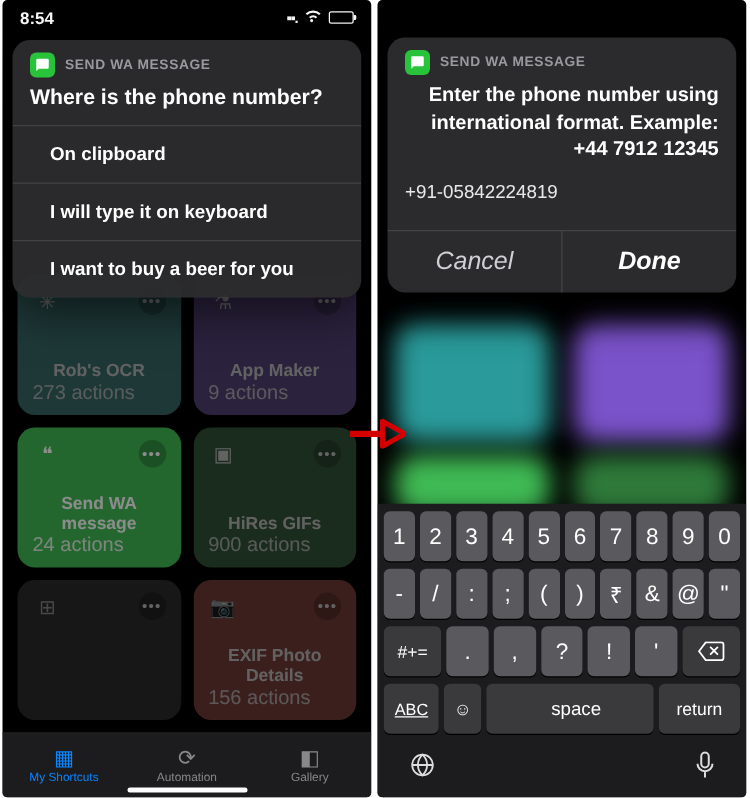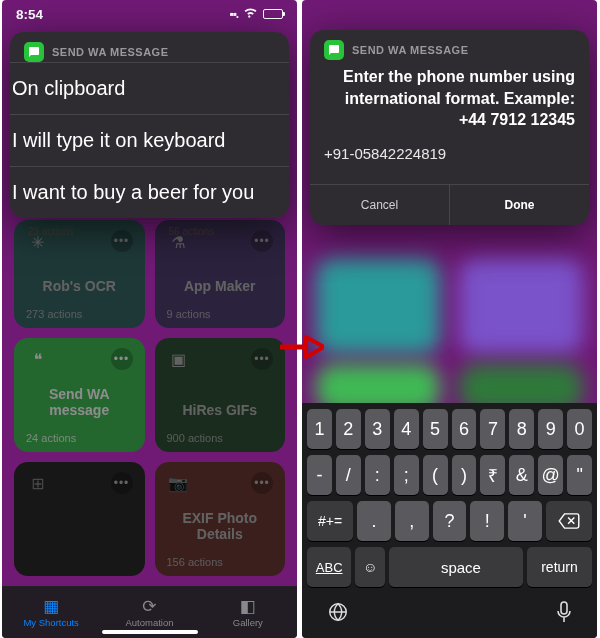--- a/index.html
+++ b/index.html
@@ -1,65 +1,65 @@
 <!DOCTYPE html>
 <html><head>
 <meta charset="utf-8">
 <style>
   * { box-sizing: border-box; margin: 0; padding: 0; font-family: -apple-system, "Helvetica Neue", Arial, sans-serif; }
   body { background: #fff; width: 600px; height: 638px; position: relative; overflow: hidden; }
-  .phone { position: absolute; top: 0; width: 295px; height: 638px; background: #701a75; overflow: hidden; border-radius: 4px; }
+  .phone { position: absolute; top: 0; width: 295px; height: 638px; background: #000000; overflow: hidden; border-radius: 4px; }
   .left  { left: 2px; }
   .right { left: 302px; }
 
   
   .status-bar { height: 28px; color: #fff; display: flex; justify-content: space-between; align-items: center; padding: 0 14px; font-size: 13.5px; font-weight: 600; }
   .status-icons { display: flex; gap: 5px; align-items: center; font-size: 12px; letter-spacing: -1px; }
   .bat { width: 20px; height: 10px; border: 1px solid #fff; border-radius: 2px; position: relative; }
   .bat::after { content: ""; position: absolute; right: -3px; top: 2px; width: 2px; height: 4px; background: #fff; border-radius: 0 1px 1px 0; }
   .bat-fill { width: 30%; height: 100%; background: #fff; }
 
   .dim-grid { position: absolute; top: 210px; left: 0; right: 0; bottom: 52px; padding: 10px 12px; display: grid; grid-template-columns: 1fr 1fr; gap: 10px; filter: brightness(.55); }
   .card { border-radius: 14px; padding: 10px 12px 8px; position: relative; color: #fff; display: flex; flex-direction: column; justify-content: space-between; min-height: 94px; }
   .card .top { display: flex; justify-content: space-between; align-items: flex-start; }
   .card .glyph { width: 24px; height: 24px; display: flex; align-items: center; justify-content: center; font-size: 16px; }
   .card .dots { width: 22px; height: 22px; background: rgba(0,0,0,.22); border-radius: 50%; display: flex; align-items: center; justify-content: center; color: #fff; font-size: 12px; letter-spacing: 1px; }
   .card .name { font-size: 14px; font-weight: 600; line-height: 1.15; text-align: center; }
-  .card .sub  { font-size: 11px; opacity: .85; margin-top: 14px; }
+  .card .sub  { font-size: 16px; opacity: .85; margin-top: 2px; }
   .card.dim { filter: saturate(.6) brightness(.7); }
   .c-teal { background: #2a9a9a; }
   .c-purple { background: #7a52c9; }
   .c-green  { background: #3fba54; filter: none !important; }
   .c-dgreen { background: #2e7a3a; }
   .c-gray   { background: #3a3a3a; color: #bbb; }
   .c-red    { background: #c0473c; }
 
   .tabbar { position: absolute; bottom: 0; left: 0; right: 0; height: 52px; background: rgba(30,30,32,.95); display: flex; border-top: 1px solid #222; }
   .tabbtn { flex: 1; display: flex; flex-direction: column; align-items: center; justify-content: center; gap: 2px; color: #888; font-size: 9.5px; }
   .tabbtn.active { color: #0a84ff; }
   .tabbtn .ico { font-size: 17px; line-height: 1; }
   .home-ind { position: absolute; bottom: 4px; left: 50%; transform: translateX(-50%); width: 96px; height: 4px; border-radius: 3px; background: #fff; }
 
   .sheet { position: absolute; top: 32px; left: 8px; right: 8px; background: rgba(44,44,46,.96); border-radius: 14px; overflow: hidden; color: #fff; box-shadow: 0 10px 40px rgba(0,0,0,.6); }
   .sheet-hdr { display: flex; align-items: center; gap: 8px; padding: 10px 14px 0; font-size: 11px; letter-spacing: .5px; color: #9a9a9e; text-transform: uppercase; font-weight: 600; }
   .wa-badge { width: 20px; height: 20px; background: #29c23b; border-radius: 5px; display: flex; align-items: center; justify-content: center; font-size: 12px; color: #fff; }
   .sheet-title { padding: 6px 14px 12px; font-size: 17px; font-weight: 600; }
-  .sheet-row { padding: 14px 2px; border-top: 1px solid rgba(255,255,255,.12); font-size: 20px; font-weight: 400; }
+  .sheet-row { padding: 14px 30px; border-top: 1px solid rgba(255,255,255,.12); font-size: 15px; font-weight: 700; }
 
   .actions-row { padding: 4px 14px 6px; font-size: 10px; color: #b86; opacity: .6; }
 
   
   .blur-bg { position: absolute; inset: 0; }
   .blur-bg .bcard { position: absolute; border-radius: 18px; filter: blur(10px); }
 
   .sheet2 { position: absolute; top: 30px; left: 8px; right: 8px; background: rgba(44,44,46,.97); border-radius: 14px; color: #fff; box-shadow: 0 10px 40px rgba(0,0,0,.6); }
   .sheet2-title { padding: 6px 14px 10px; font-size: 16px; font-weight: 600; line-height: 1.35; text-align: right; }
   .input-val { padding: 4px 14px 22px; font-size: 15px; color: #e8e8e8; }
   .btnrow { display: flex; border-top: 1px solid rgba(255,255,255,.12); }
-  .btnrow div { flex: 1; text-align: center; padding: 13px 0; font-size: 12px; }
+  .btnrow div { flex: 1; text-align: center; padding: 13px 0; font-size: 20px; font-style: italic; }
   .btnrow div:first-child { border-right: 1px solid rgba(255,255,255,.12); color: #d0d0d4; }
   .btnrow div:last-child  { color: #fff; font-weight: 700; }
 
   
   .kb { position: absolute; left: 0; right: 0; bottom: 0; height: 235px; background: #1c1c1e; padding: 6px 3px 4px; display: flex; flex-direction: column; gap: 6px; }
   .kb-row { display: flex; gap: 4px; padding: 0 2px; }
   .key { flex: 1; height: 40px; background: #5a5a5e; border-radius: 5px; color: #fff; display: flex; align-items: center; justify-content: center; font-size: 18px; box-shadow: 0 1px 0 #000; }
   .key.fn { background: #3a3a3c; font-size: 14px; }
   .key.space { flex: 4.2; font-size: 15px; padding-left: 10px; }
   .key.ret { flex: 2.2; font-size: 14px; }
@@ -158,20 +158,21 @@
 
   <div class="sheet">
     <div class="sheet-hdr">
       <span class="wa-badge">
         <svg width="12" height="12" viewBox="0 0 24 24">
             <path fill="#fff" d="M20 2H4a2 2 0 0 0-2 2v18l4-4h14a2 2 0 0 0 2-2V4a2 2 0 0 0-2-2z"></path>
           </svg>
       </span>
       <span>SEND WA MESSAGE</span>
     </div>
+    <div class="sheet-title">Where is the phone number?</div>
     <div class="sheet-row">On clipboard</div>
     <div class="sheet-row">I will type it on keyboard</div>
     <div class="sheet-row">I want to buy a beer for you</div>
   </div>
 
   <div class="tabbar">
     <div class="tabbtn active">
       <span class="ico">▦</span>
       <span>My Shortcuts</span>
     </div>

